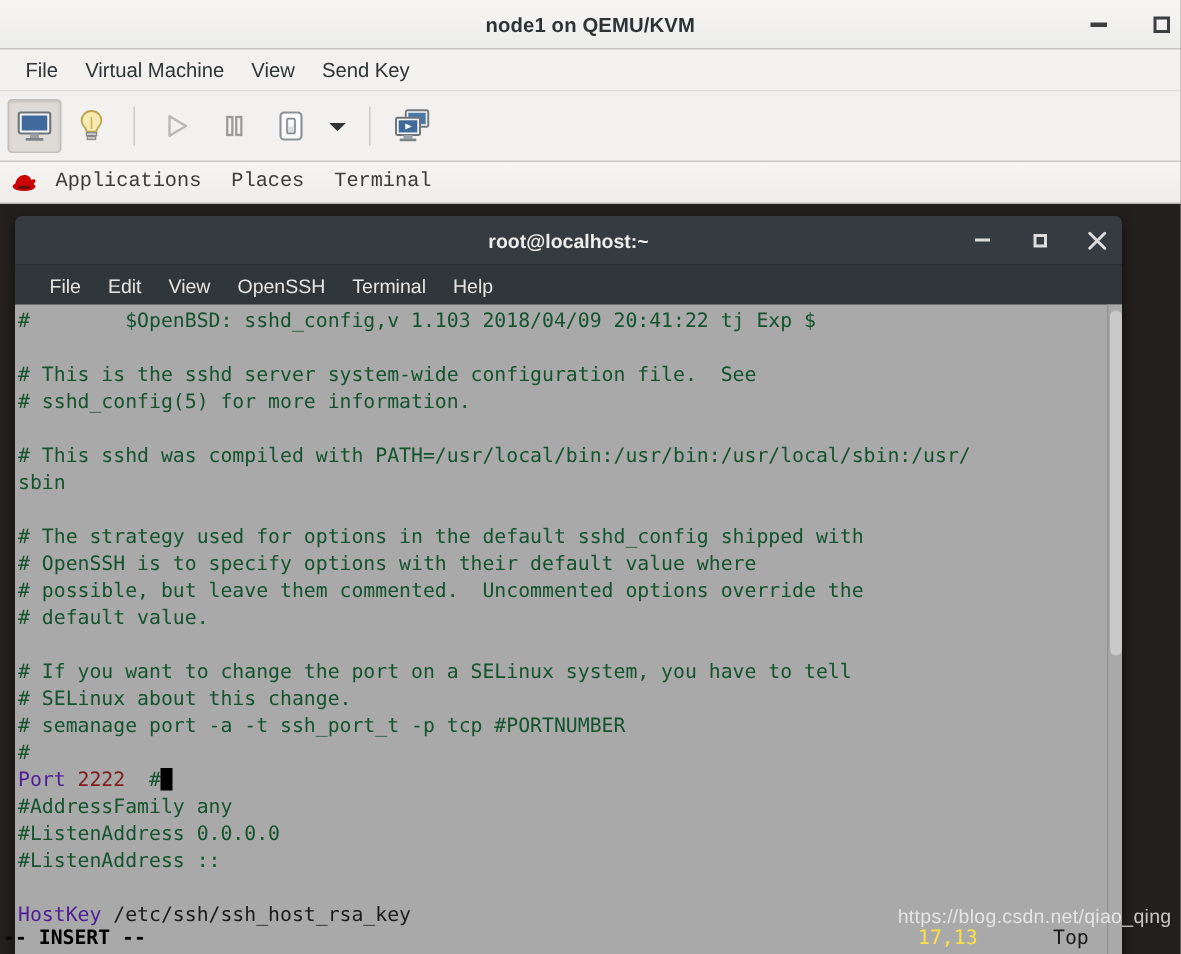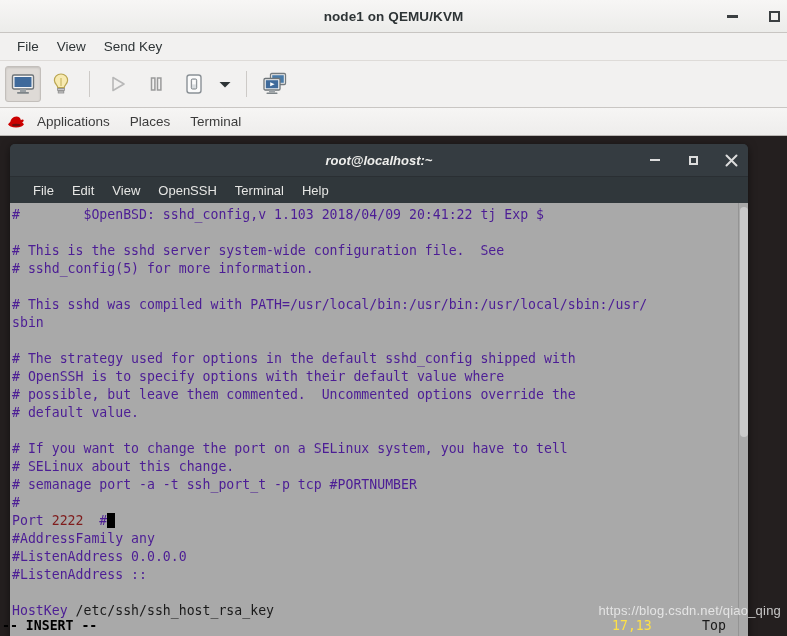--- a/index.html
+++ b/index.html
@@ -81,21 +81,21 @@
 
   
   .gnome-panel {
     height: 28px; flex: 0 0 28px;
     background: linear-gradient(#f6f5f4, #eeedec);
     border-bottom: 1px solid #b9b6b3;
     display: flex; align-items: center; gap: 0px;
     padding-left: 6px;
   }
   .gnome-item {
-    font-size: 13.5px; color: #3c3c3c; padding: 3px 10px;
+    font-size: 13.5px; color: #3c3c3c; padding: 3px 10px; font-family: Liberation Mono, monospace;
   }
   .redhat-logo { width: 20px; height: 16px; margin-right: 1px;
                  display: flex; align-items: center; justify-content: center; }
 
   
   .guest-desktop {
     flex: 1 1 auto; position: relative;
     background: #241f1f;
     overflow: hidden;
   }
@@ -112,21 +112,21 @@
   }
   .term-titlebar {
     height: 33px; flex: 0 0 33px;
     background: #353c41;
     border-radius: 5px 5px 0 0;
     border-bottom: 1px solid #2a2f33;
     position: relative;
     display: flex; align-items: center; justify-content: center;
   }
   .term-title {
-    font-size: 13px; font-weight: bold; color: #eeeeec; font-style: italic;
+    font-size: 13px; font-weight: bold; color: #eeeeec;
   }
   .term-winbtns {
     position: absolute; right: 4px; top: 0; height: 100%;
     display: flex; align-items: center; gap: 12px;
   }
   .term-winbtn {
     width: 26px; height: 26px;
     display: flex; align-items: center; justify-content: center;
     color: #dcdcdc; font-size: 14px;
   }
@@ -153,21 +153,21 @@
     flex: 1 1 auto;
     font-family: "DejaVu Sans Mono", "Liberation Mono", monospace;
     font-size: 13.2px;
     line-height: 18px;
     letter-spacing: 0px;
     padding: 3px 0 0 2px;
     white-space: pre;
     color: #3465a4;
   }
   .term-line { height: 18px; }
-  .c-comment { color: #4c1d95; }
+  .c-comment { color: #14532d; }
   .c-key     { color: #4c1d95; }
   .c-val     { color: #7f1d1d; }
   .c-plain   { color: #1a1a1a; }
   .cursor-block {
     display: inline-block;
     width: 8px; height: 15px;
     background: #000000;
     vertical-align: -3px;
   }
 
@@ -225,20 +225,21 @@
           <span class="min-bar"></span>
         </div>
       <div class="vm-winbtn">
           <span class="max-sq"></span>
         </div>
     </div>
   </div>
 
   <div class="vm-menubar">
     <div class="vm-menu-item">File</div>
+    <div class="vm-menu-item">Virtual Machine</div>
     <div class="vm-menu-item">View</div>
     <div class="vm-menu-item">Send Key</div>
   </div>
 
   <div class="vm-toolbar">
 
     <div class="tb-btn pressed">
       <svg width="24" height="22" viewBox="0 0 24 22">
         <rect x="1.5" y="2" width="21" height="14" rx="1.5" fill="#f6f6f6" stroke="#6e7478" stroke-width="1.4"></rect>
         <rect x="3.5" y="4" width="17" height="10" fill="#3f6a9b"></rect>

